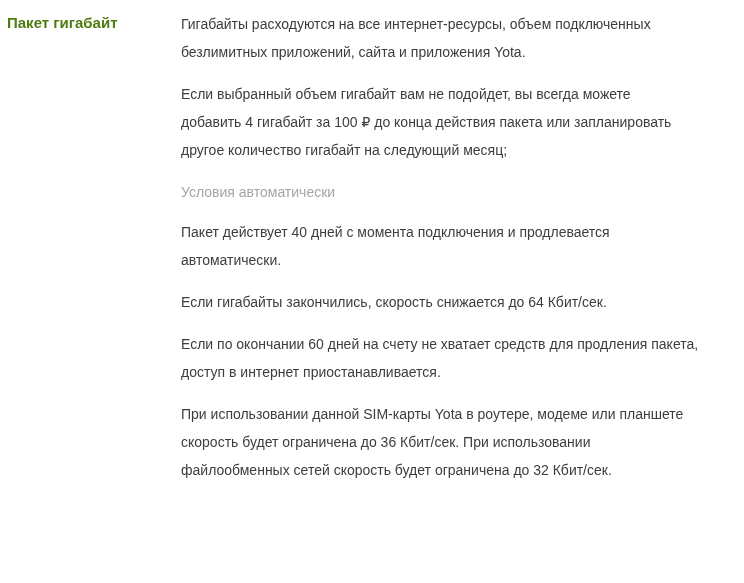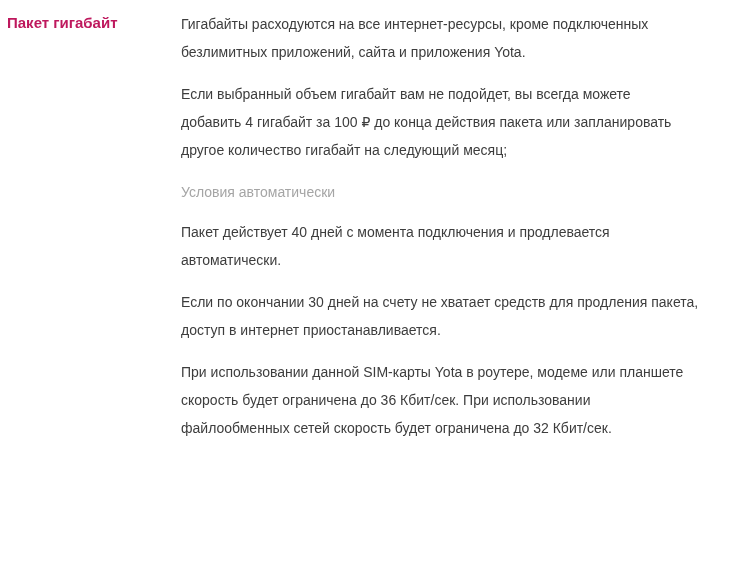--- a/index.html
+++ b/index.html
@@ -24,21 +24,21 @@
   }
   .label-col {
     width: 174px;
     flex-shrink: 0;
     padding-top: 3px;
   }
   .section-label {
     margin: 0;
     font-size: 15px;
     font-weight: bold;
-    color: #be185d;
+    color: #4d7c0f;
     line-height: 20px;
   }
   .content-col {
     width: 556px;
     font-size: 14px;
     line-height: 28px;
     color: #3d3d3d;
   }
   .content-col p {
     margin: 0 0 14px 0;
@@ -54,27 +54,28 @@
   }
 </style>
 </head>
 <body>
 
 <div class="layout">
   <div class="label-col">
     <h3 class="section-label">Пакет гигабайт</h3>
   </div>
   <div class="content-col">
-    <p>Гигабайты расходуются на все интернет-ресурсы, кроме подключенных
+    <p>Гигабайты расходуются на все интернет-ресурсы, объем подключенных
 безлимитных приложений, сайта и приложения Yota.</p>
     <p>Если выбранный объем гигабайт вам не подойдет, вы всегда можете
 добавить 4 гигабайт за 100 ₽ до конца действия пакета или запланировать
 другое количество гигабайт на следующий месяц;</p>
     <h4 class="terms-heading">Условия автоматически</h4>
     <p>Пакет действует 40 дней с момента подключения и продлевается
 автоматически.</p>
-    <p>Если по окончании 30 дней на счету не хватает средств для продления пакета,
+    <p>Если гигабайты закончились, скорость снижается до 64 Кбит/сек.</p>
+    <p>Если по окончании 60 дней на счету не хватает средств для продления пакета,
 доступ в интернет приостанавливается.</p>
     <p>При использовании данной SIM-карты Yota в роутере, модеме или планшете
 скорость будет ограничена до 36 Кбит/сек. При использовании
 файлообменных сетей скорость будет ограничена до 32 Кбит/сек.</p>
   </div>
 </div>
 
 </body></html>

